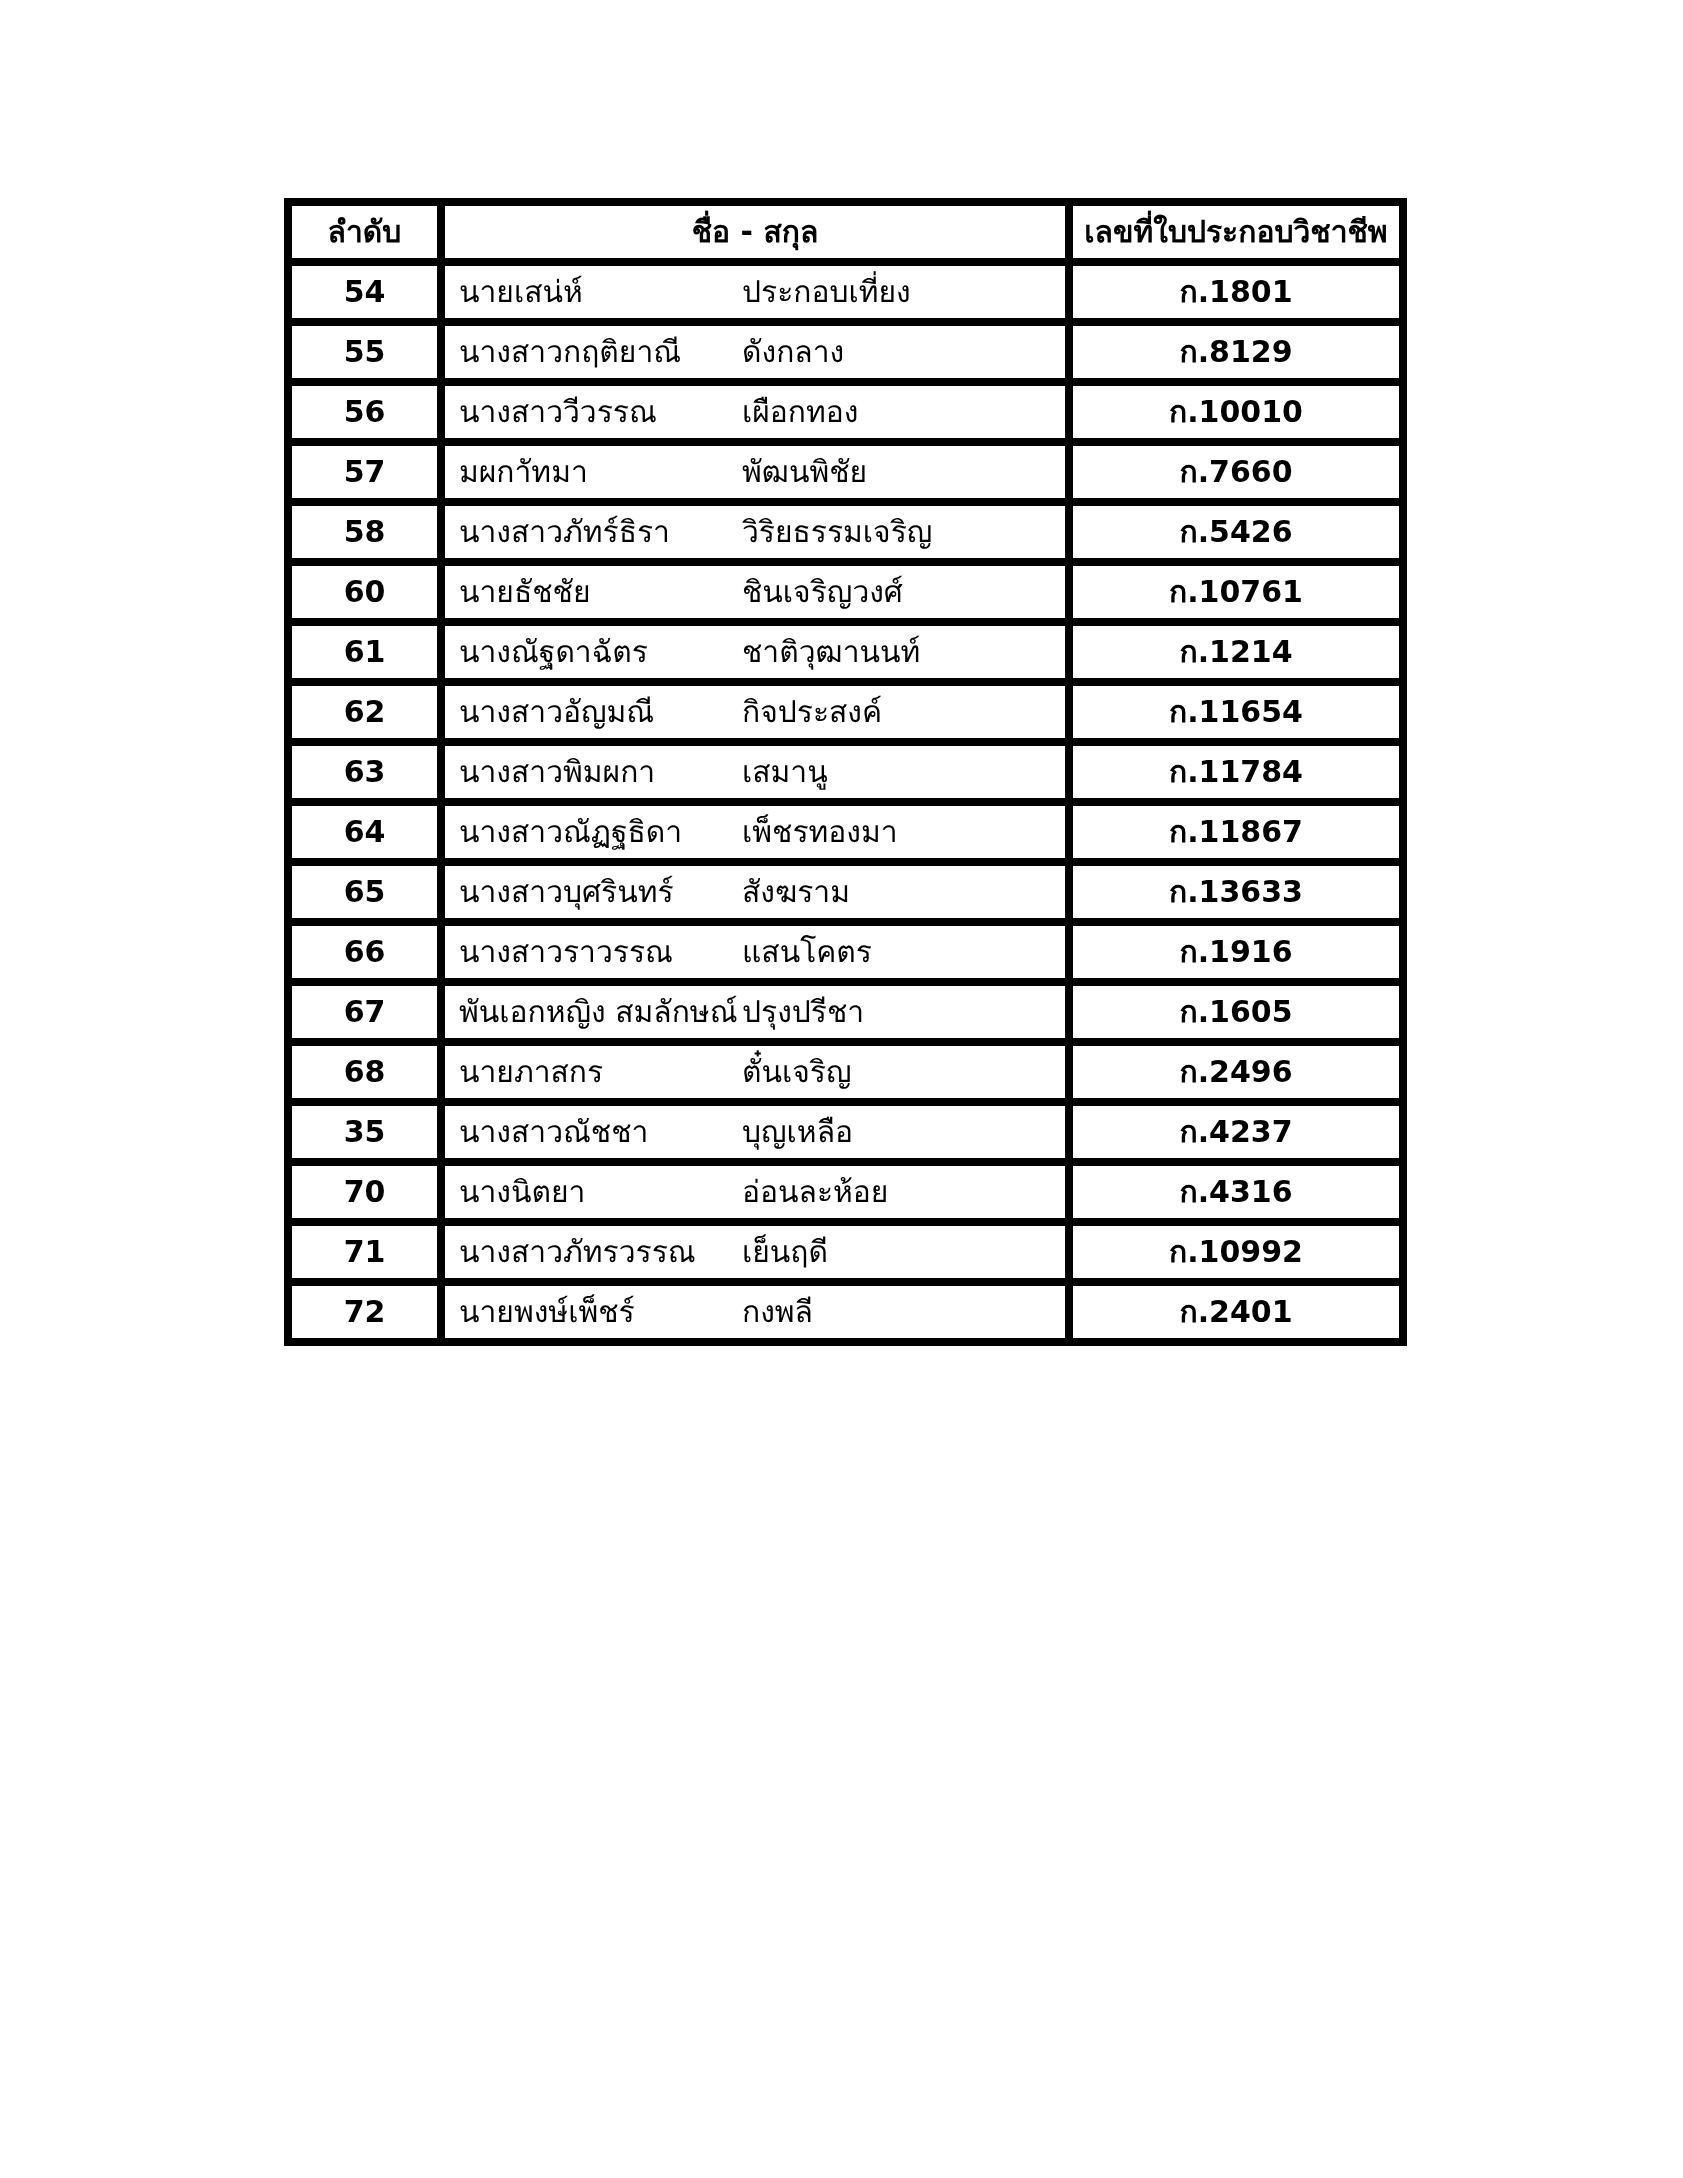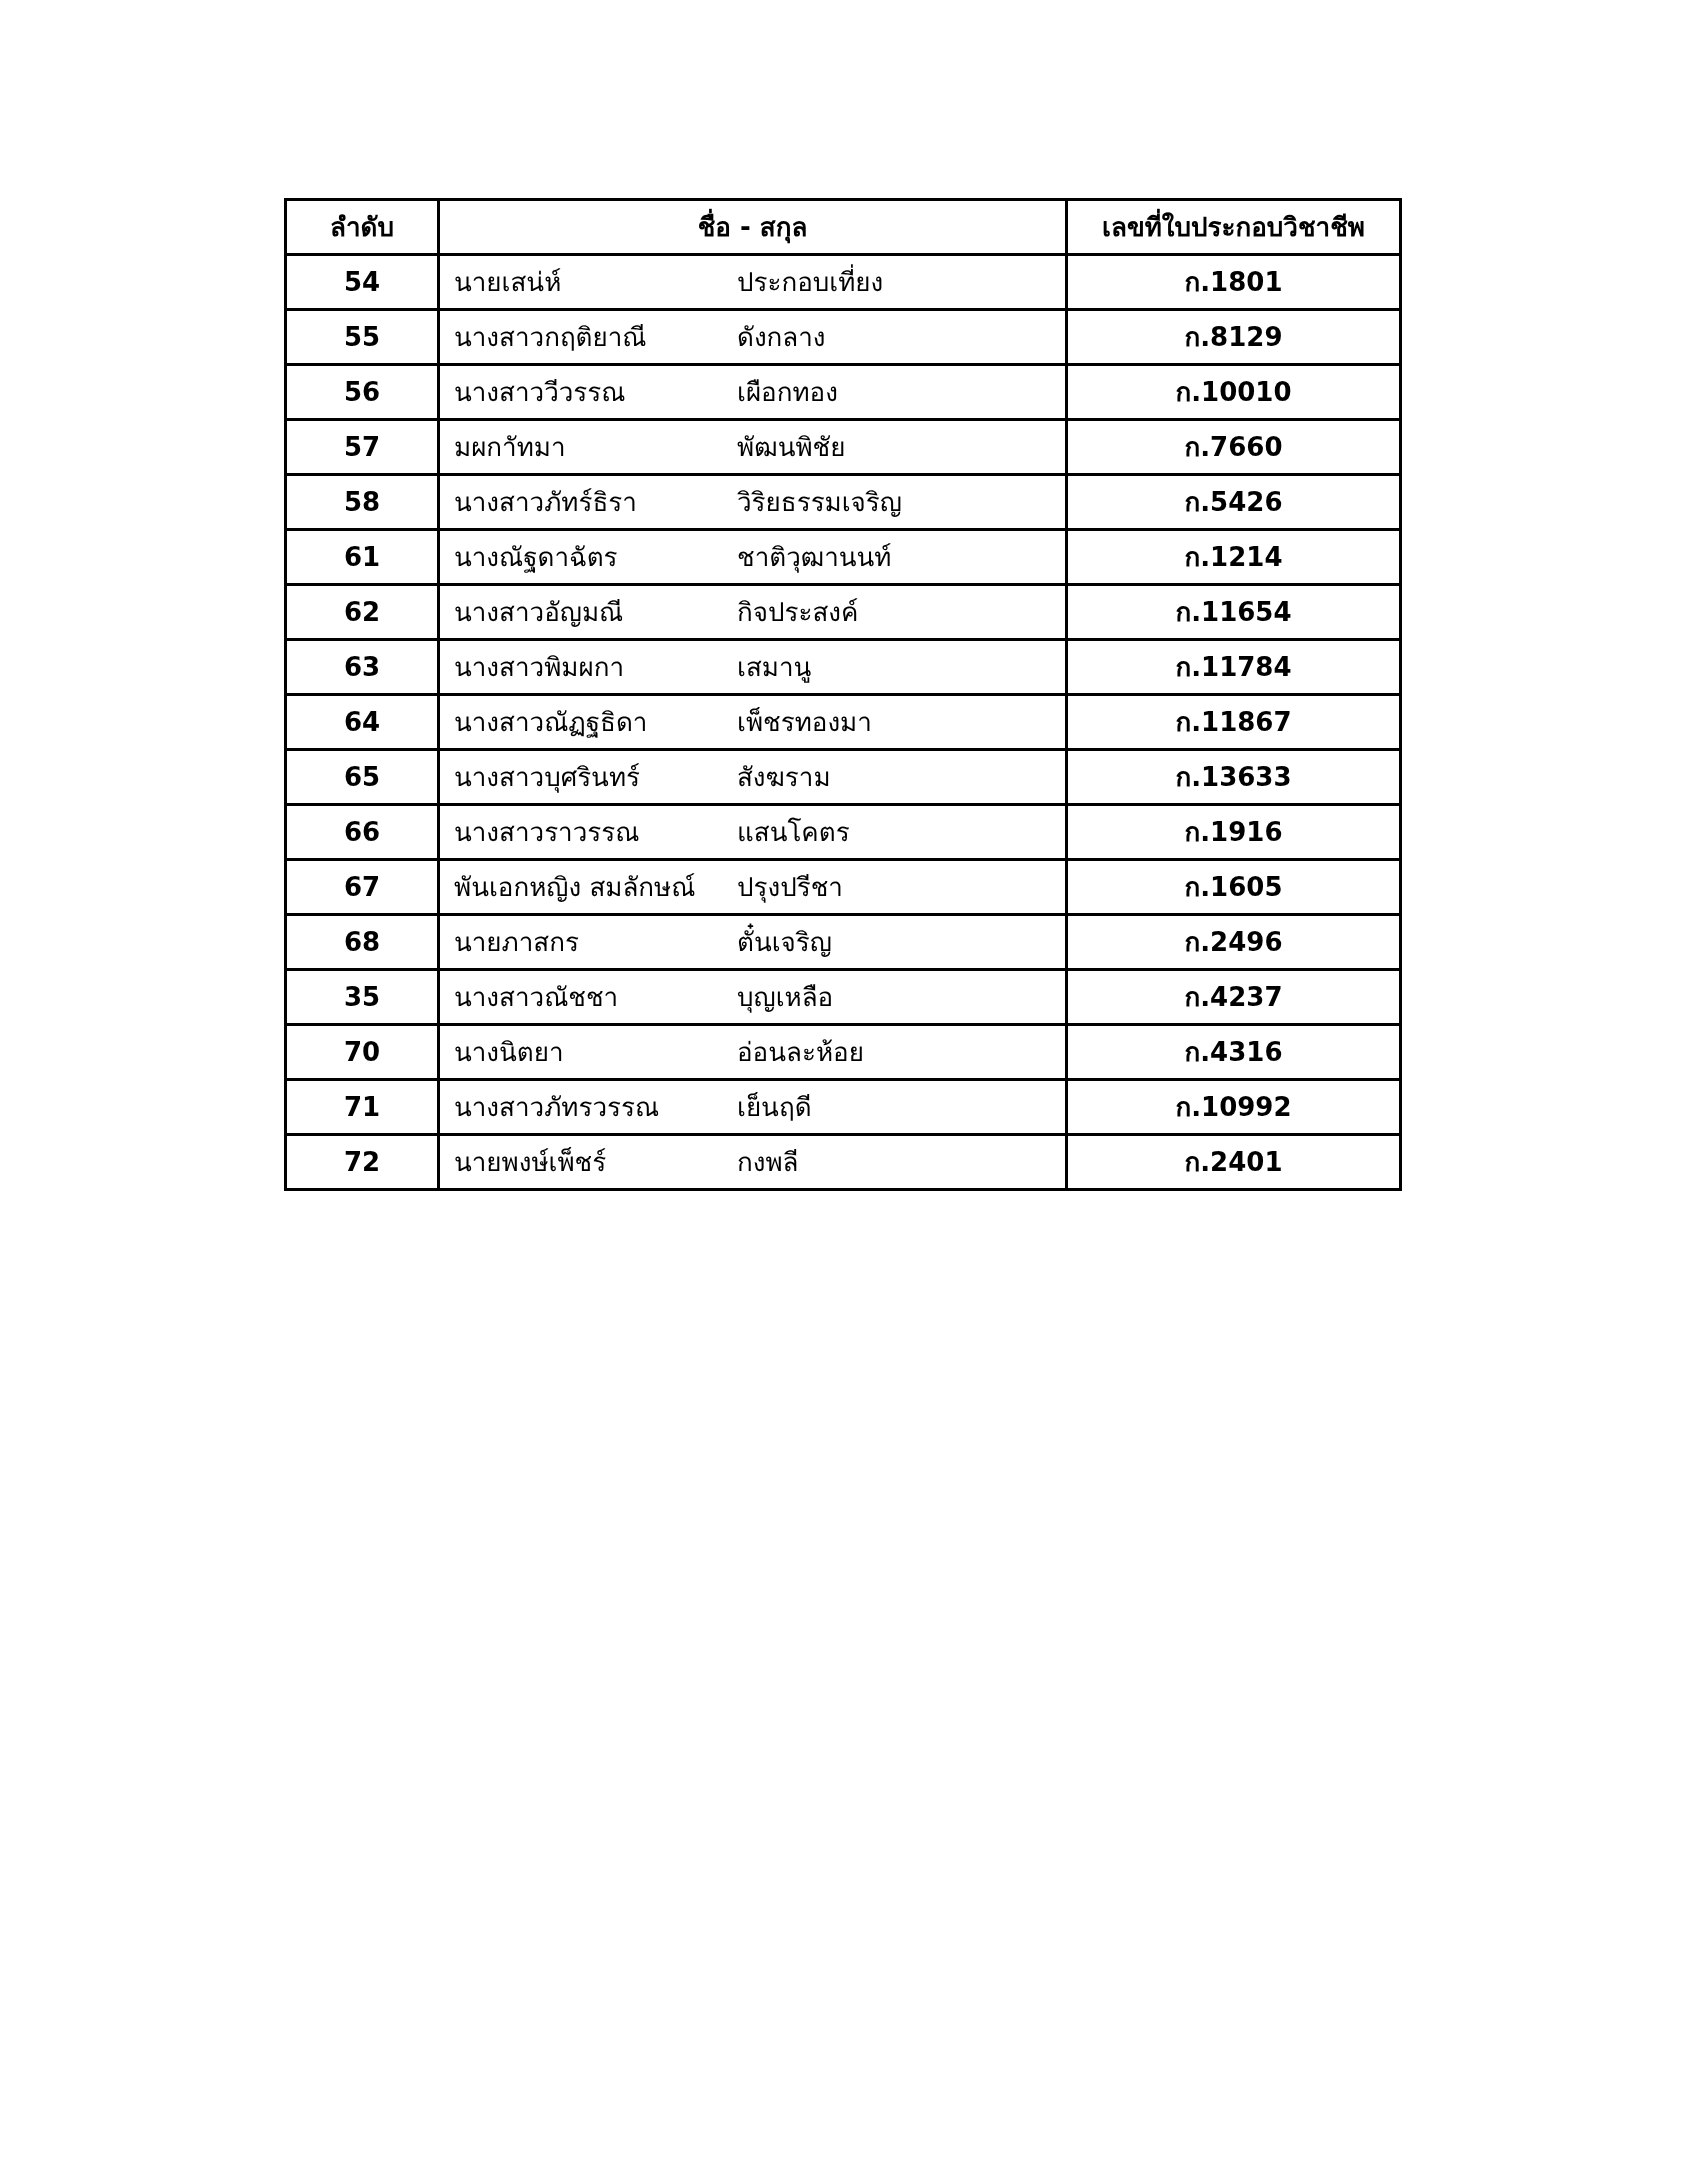--- a/index.html
+++ b/index.html
@@ -22,24 +22,24 @@
     }
     table.roster {
       position: absolute;
       left: 284px;
       top: 198px;
       width: 1115px;
       border-collapse: collapse;
       table-layout: fixed;
     }
     table.roster th, table.roster td {
-      border: 3px solid #000000;
+      border: 8px solid #000000;
       height: 52px;
       padding: 0;
-      font-size: 26px;
+      font-size: 30px;
       line-height: 1;
       white-space: nowrap;
       overflow: hidden;
     }
     table.roster th {
       font-weight: bold;
       text-align: center;
       height: 52px;
     }
     col.c-no { width: 153px; }
@@ -119,20 +119,28 @@
         </tr>
       <tr>
           <td class="no">58</td>
           <td class="name">
             <span class="first">นางสาวภัทร์ธิรา</span>
             <span class="last">วิริยธรรมเจริญ</span>
           </td>
           <td class="lic">ก.5426</td>
         </tr>
       <tr>
+          <td class="no">60</td>
+          <td class="name">
+            <span class="first">นายธัชชัย</span>
+            <span class="last">ชินเจริญวงศ์</span>
+          </td>
+          <td class="lic">ก.10761</td>
+        </tr>
+      <tr>
           <td class="no">61</td>
           <td class="name">
             <span class="first">นางณัฐดาฉัตร</span>
             <span class="last">ชาติวุฒานนท์</span>
           </td>
           <td class="lic">ก.1214</td>
         </tr>
       <tr>
           <td class="no">62</td>
           <td class="name">

